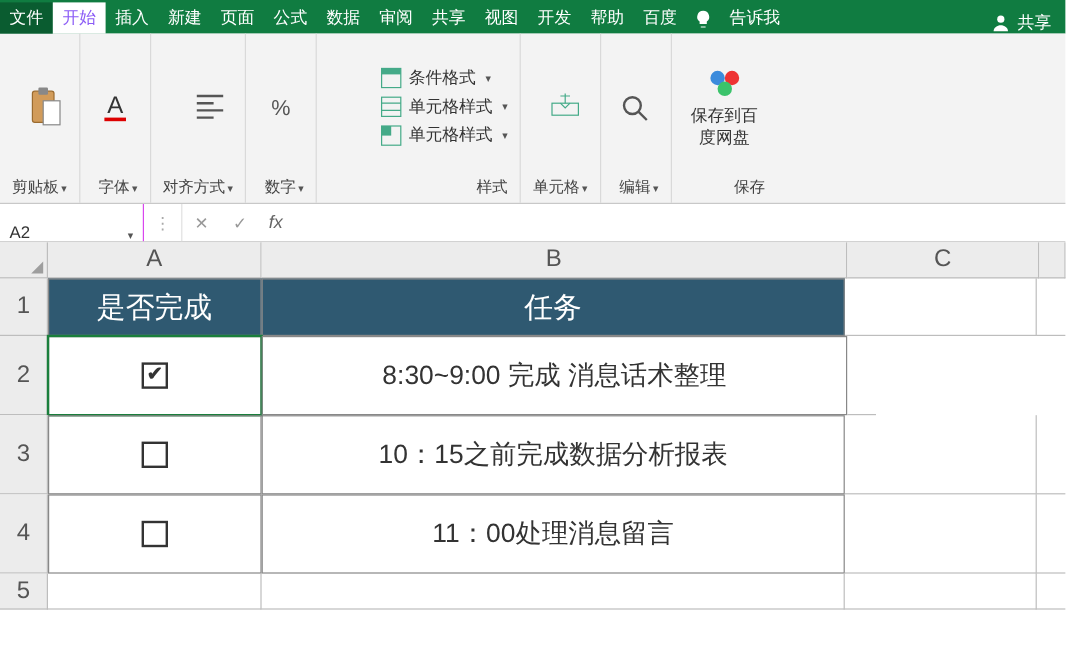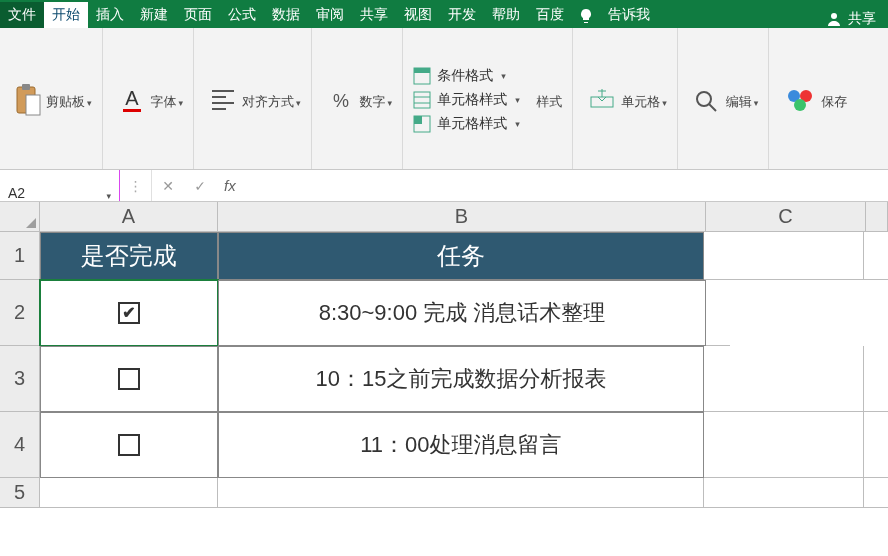--- a/index.html
+++ b/index.html
@@ -1,30 +1,30 @@
 <!DOCTYPE html>
 <html><head>
 <meta charset="utf-8">
 <style>
 *{margin:0;padding:0;box-sizing:border-box;font-family:"Microsoft YaHei",sans-serif}
 body{width:888px;height:556px;overflow:hidden;background:#fff;font-size:14px;color:#333}
 
 
 .tabs{display:flex;background:#107C41;color:#fff;height:28px;align-items:flex-end;font-size:14px}
 .tab{padding:4px 8px;display:flex;align-items:center;cursor:pointer;white-space:nowrap}
-.tab.active{background:#fff;color:#0c4a6e}
+.tab.active{background:#fff;color:#8b5cf6}
 .tab.file{background:#0a5c30}
 .tabs .spacer{flex:1}
 .tabs .bulb{padding:4px 6px;display:flex;align-items:center}
 .tabs .tell{padding:4px 8px;display:flex;align-items:center}
 .tabs .right{display:flex;align-items:center;gap:6px;padding:0 12px}
 
 
 .ribbon{display:flex;background:#f3f3f3;border-bottom:1px solid #c8c8c8;height:142px}
-.group{display:flex;flex-direction:row;align-items:center;border-right:1px solid #d9d9d9;padding:6px 10px 4px;justify-content:space-between}
+.group{display:flex;flex-direction:column;align-items:flex-end;border-right:1px solid #d9d9d9;padding:6px 10px 4px;justify-content:space-between}
 .group-body{display:flex;flex-direction:column;align-items:center;justify-content:center;flex:1;gap:4px}
 .group-label{font-size:13px;color:#444;padding-top:4px}
 .bigbtn{display:flex;flex-direction:column;align-items:center;gap:4px;cursor:pointer;padding:2px 4px}
 .bigbtn .lbl{font-size:14px}
 .drop{font-size:9px;color:#555;margin-left:2px}
 .styles-body{display:flex;flex-direction:column;align-items:flex-start;gap:6px;flex:1;justify-content:center}
 .style-row{display:flex;align-items:center;gap:6px;cursor:pointer;font-size:14px}
 .icon-box{width:18px;height:18px;display:flex;align-items:center;justify-content:center}
 
 
@@ -208,20 +208,21 @@
 
 
   <div class="group" style="border-right:none">
     <div class="group-body">
       <div class="bigbtn">
         <svg width="34" height="30" viewBox="0 0 34 30">
             <circle cx="11" cy="11" r="6" fill="#3b8bdc"></circle>
             <circle cx="23" cy="11" r="6" fill="#e33"></circle>
             <circle cx="17" cy="20" r="6" fill="#3bc36b"></circle>
           </svg>
+        <span class="lbl" style="text-align:center;max-width:60px">保存到百度网盘</span>
       </div>
     </div>
     <div class="group-label">保存</div>
   </div>
 </div>
 
 <div class="fbar">
   <div class="namebox">
     <span>A2</span>
     <span class="drop">▾</span>

